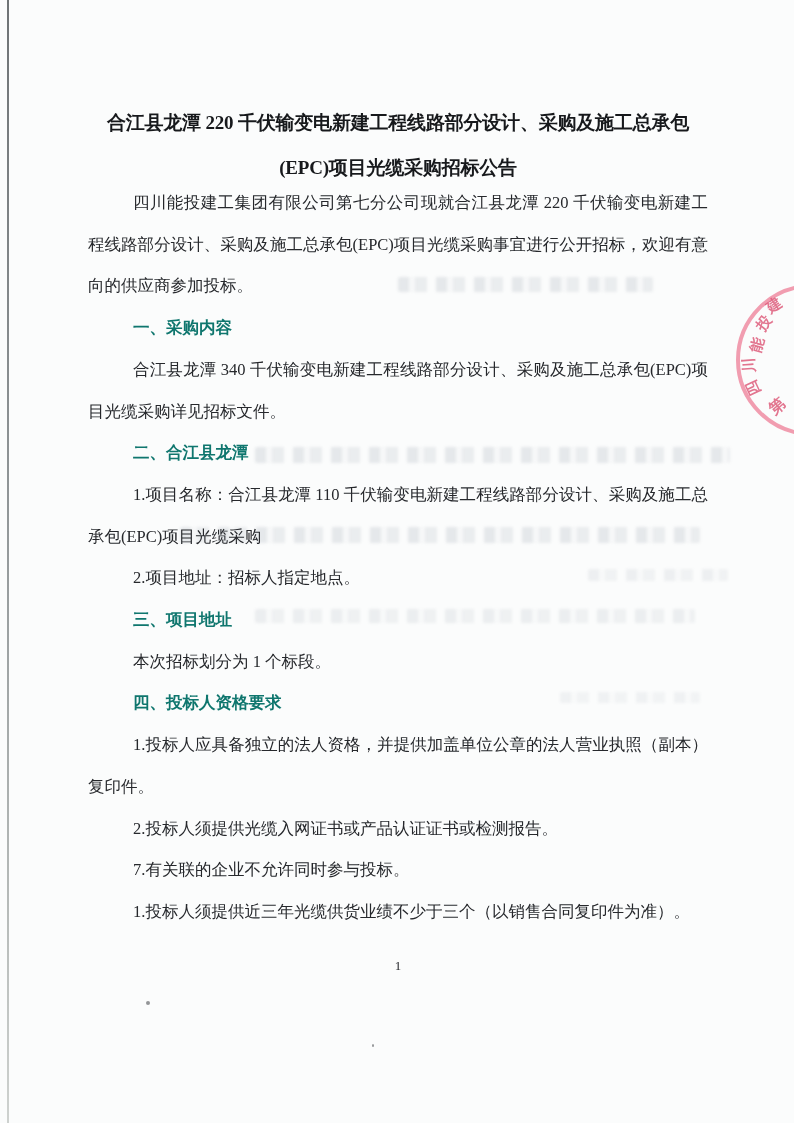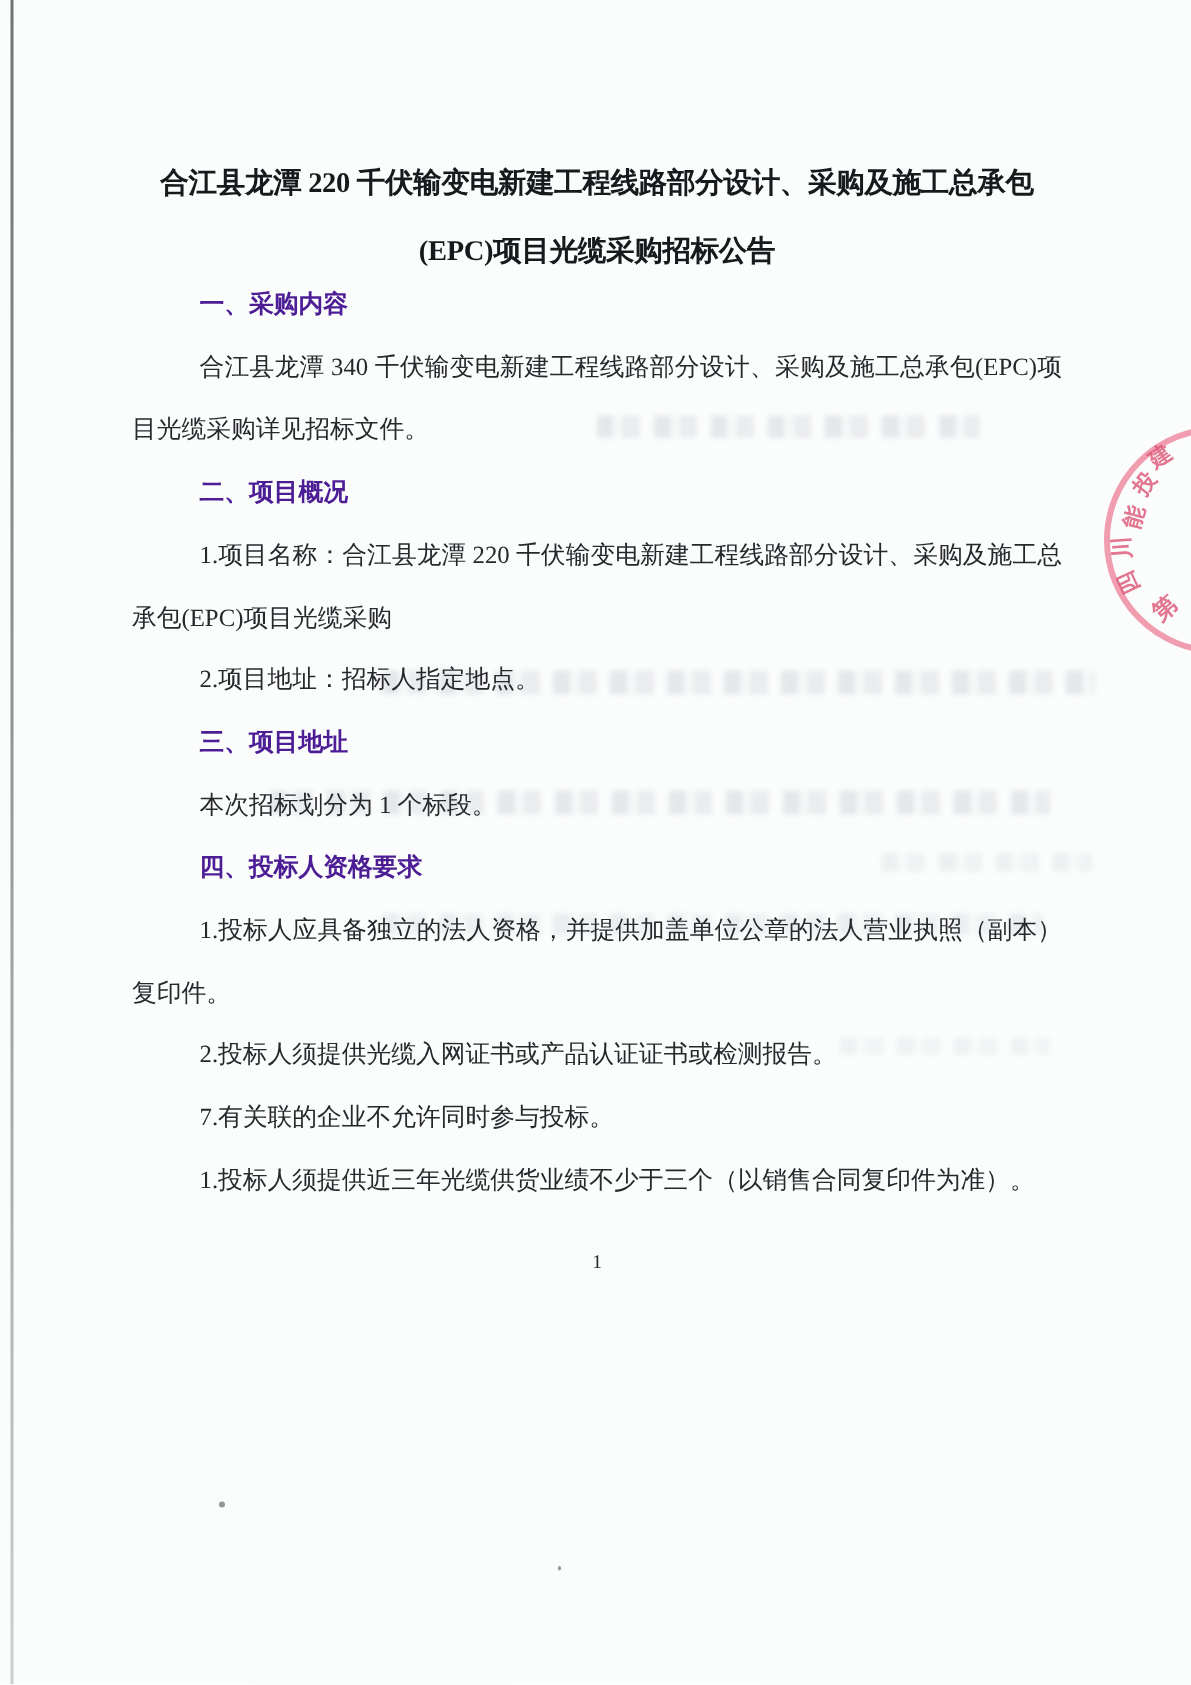--- a/index.html
+++ b/index.html
@@ -47,21 +47,21 @@
   .body{
     margin-top:-8px;
     font-size:16.5px;
     line-height:41.7px;
   }
   .para{
     margin:0;
     text-indent:45px;
     text-align:justify;
   }
-  .heading{font-weight:bold;color:#4c1d95;}
+  .heading{font-weight:bold;color:#0f766e;}
   .page-number{
     margin-top:12px;
     line-height:42px;
     text-align:center;
     font-size:13px;
     font-family:"Liberation Serif","DejaVu Serif",serif;
   }
   .seal{position:absolute;left:732px;top:280px;}
   .seal text{
     font-family:"Liberation Serif","DejaVu Serif",serif;
@@ -91,26 +91,27 @@
   <div class="speck" style="left:146px;top:1001px;width:4px;height:4px;"></div>
   <div class="speck" style="left:372px;top:1044px;width:2px;height:3px;"></div>
 
   <div class="content">
     <h1 class="title">
       <span class="tline">合江县龙潭 220 千伏输变电新建工程线路部分设计、采购及施工总承包</span>
       <span class="tline">(EPC)项目光缆采购招标公告</span>
     </h1>
 
     <div class="body">
+      <p class="para">四川能投建工集团有限公司第七分公司现就合江县龙潭 220 千伏输变电新建工程线路部分设计、采购及施工总承包(EPC)项目光缆采购事宜进行公开招标，欢迎有意向的供应商参加投标。</p>
 
       <p class="para heading">一、采购内容</p>
       <p class="para">合江县龙潭 340 千伏输变电新建工程线路部分设计、采购及施工总承包(EPC)项目光缆采购详见招标文件。</p>
 
-      <p class="para heading">二、项目概况</p>
-      <p class="para">1.项目名称：合江县龙潭 220 千伏输变电新建工程线路部分设计、采购及施工总承包(EPC)项目光缆采购</p>
+      <p class="para heading">二、合江县龙潭</p>
+      <p class="para">1.项目名称：合江县龙潭 110 千伏输变电新建工程线路部分设计、采购及施工总承包(EPC)项目光缆采购</p>
       <p class="para">2.项目地址：招标人指定地点。</p>
 
       <p class="para heading">三、项目地址</p>
       <p class="para">本次招标划分为 1 个标段。</p>
 
       <p class="para heading">四、投标人资格要求</p>
       <p class="para">1.投标人应具备独立的法人资格，并提供加盖单位公章的法人营业执照（副本）复印件。</p>
       <p class="para">2.投标人须提供光缆入网证书或产品认证证书或检测报告。</p>
       <p class="para">7.有关联的企业不允许同时参与投标。</p>
       <p class="para">1.投标人须提供近三年光缆供货业绩不少于三个（以销售合同复印件为准）。</p>

